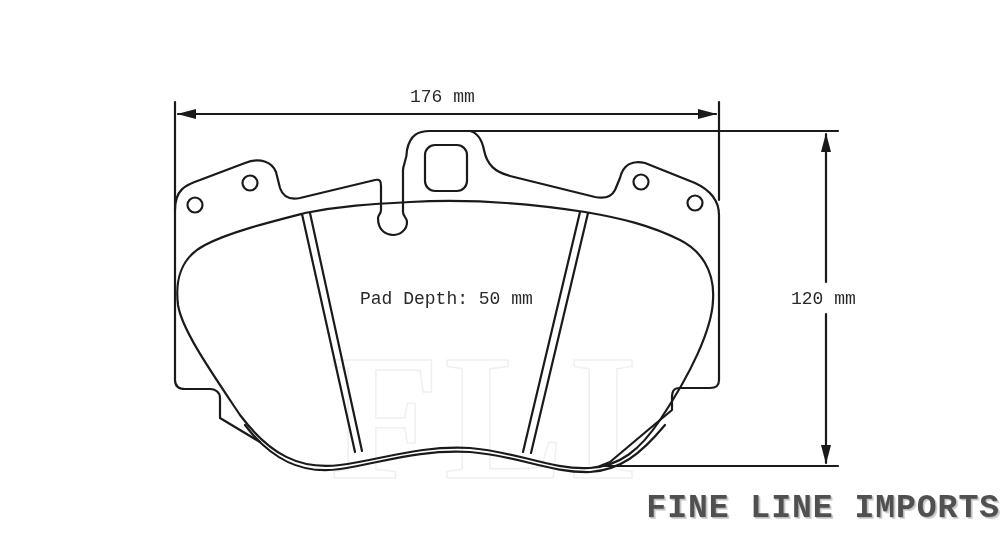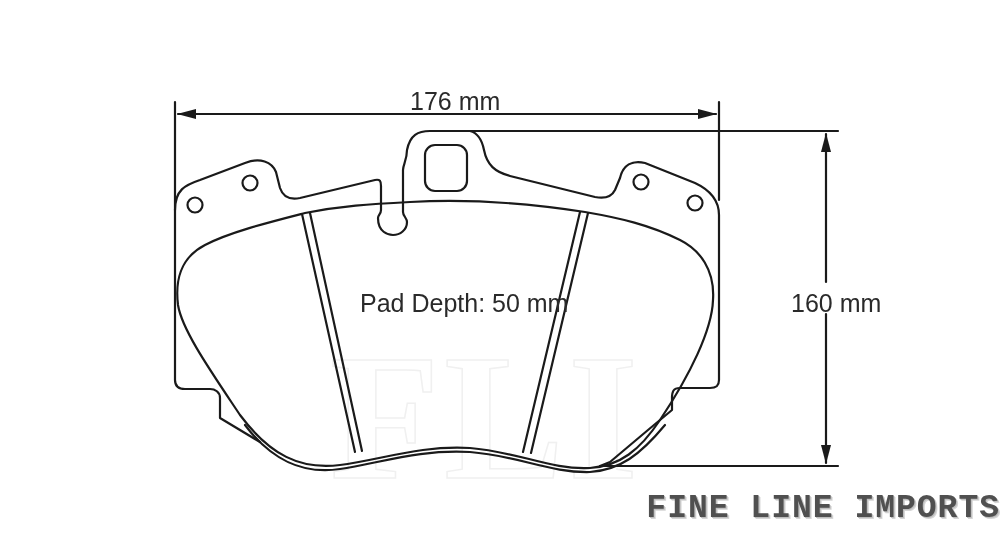--- a/index.html
+++ b/index.html
@@ -1,18 +1,18 @@
 <!DOCTYPE html>
 <html><head>
   <meta charset="utf-8">
   <style>
     html, body { margin: 0; padding: 0; background: #ffffff; }
     body { width: 1000px; height: 538px; position: relative; overflow: hidden; font-family: "Liberation Sans", sans-serif; }
     svg.diagram { position: absolute; left: 0; top: 0; }
-    .dim-label { position: absolute; font-family: Liberation Sans, sans-serif; font-size: 25px; color: #2a2a2a; white-space: nowrap; }
+    .dim-label { position: absolute; font-family: Liberation Mono, monospace; font-size: 18px; color: #2a2a2a; white-space: nowrap; }
     .brand { position: absolute; left: 0; width: 1000px; top: 490px; text-align: right; font-family: Liberation Mono, monospace; font-weight: bold; font-size: 33px; letter-spacing: 1px; color: #505050; text-shadow: 1px 1px 0 #bdbdbd, 2px 2px 0 #d6d6d6; }
     .watermark { position: absolute; left: 330px; top: 328px; font-family: Liberation Serif, serif; font-weight: bold; font-size: 180px; line-height: 180px; color: transparent; -webkit-text-stroke: 1.5px #f0f0f0; letter-spacing: 4px; }
   </style>
 </head>
 <body>
 
 <div class="watermark">FLI</div>
 
 <svg class="diagram" width="1000" height="538" viewBox="0 0 1000 538">
   <g fill="none" stroke="#1a1a1a" stroke-width="2.2" stroke-linejoin="round" stroke-linecap="round">
@@ -113,16 +113,16 @@
 
   <g fill="#1a1a1a" stroke="none">
     <polygon points="177,114 196,109 196,119"></polygon>
     <polygon points="717,114 698,109 698,119"></polygon>
     <polygon points="826,133 821,152 831,152"></polygon>
     <polygon points="826,464 821,445 831,445"></polygon>
   </g>
 </svg>
 
 <div class="dim-label" style="left:410px; top:87px;">176 mm</div>
-<div class="dim-label" style="left:791px; top:289px;">160 mm</div>
+<div class="dim-label" style="left:791px; top:289px;">120 mm</div>
 <div class="dim-label" style="left:360px; top:289px;">Pad Depth: 50 mm</div>
 
 <div class="brand">FINE LINE IMPORTS</div>
 
 </body></html>

